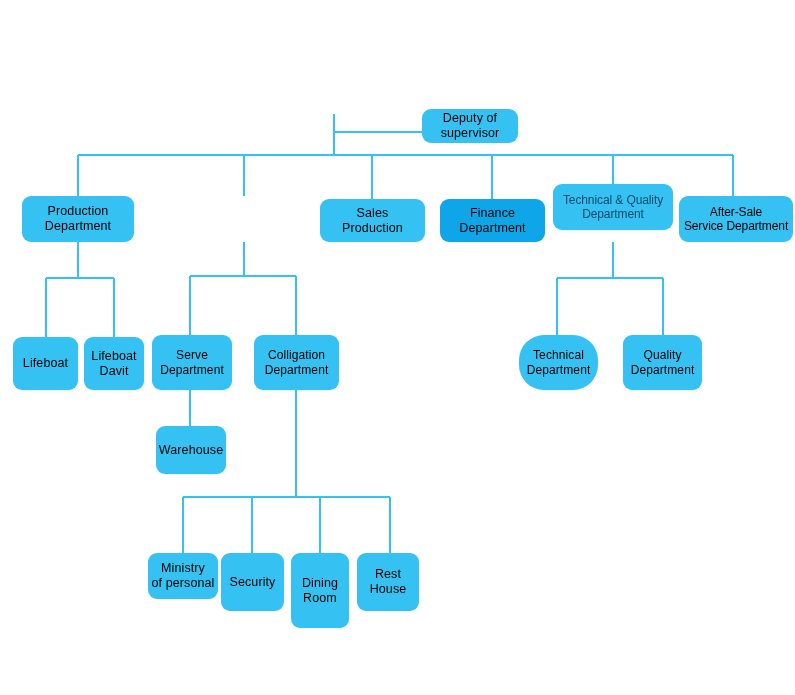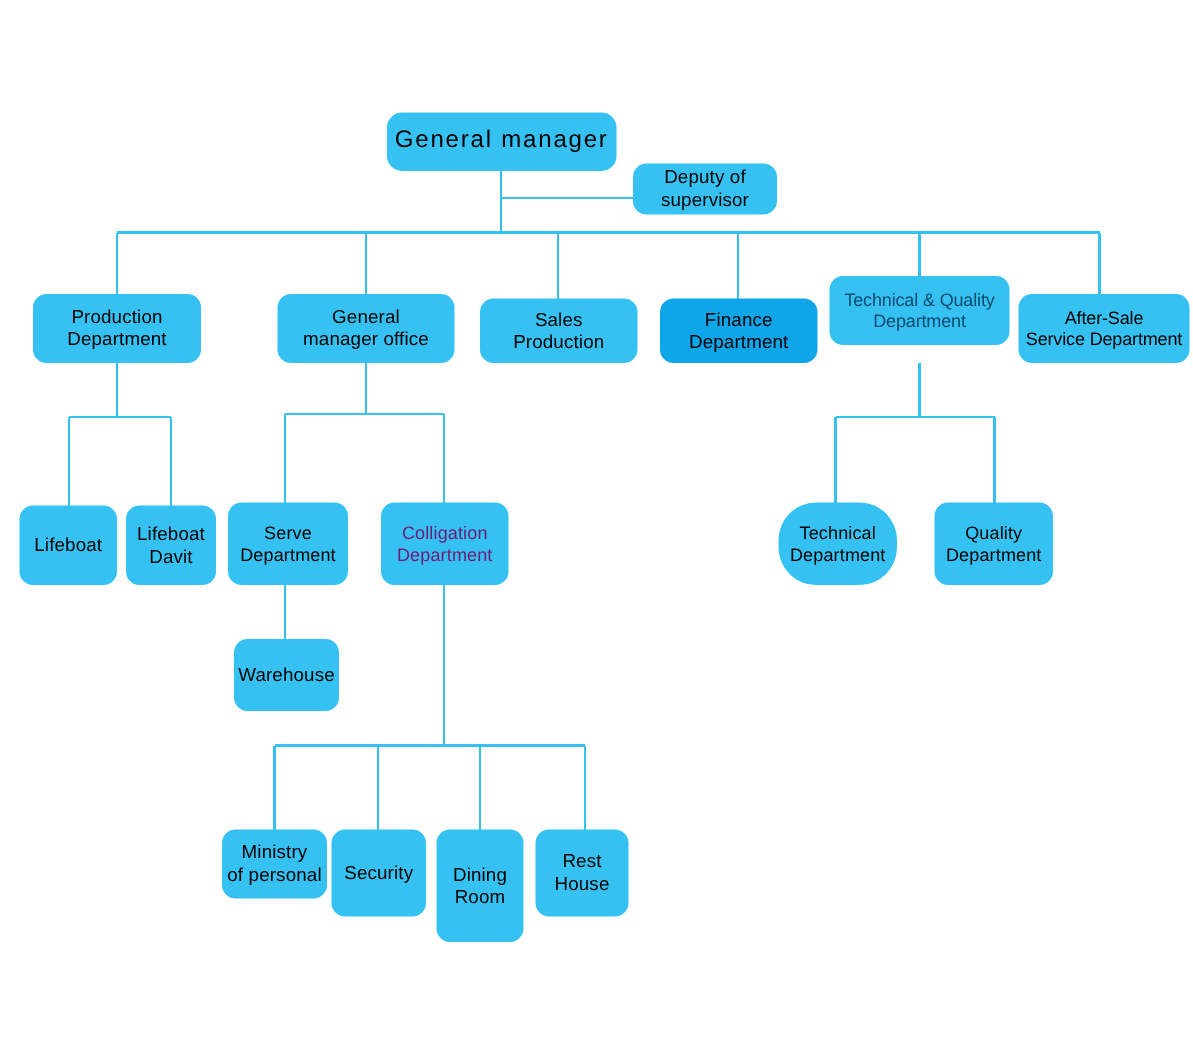--- a/index.html
+++ b/index.html
@@ -90,34 +90,27 @@
       <polyline points="557,278 557,335" fill="none" stroke="#35C1F1" stroke-width="1.6" shape-rendering="crispEdges"></polyline>
       <polyline points="663,278 663,335" fill="none" stroke="#35C1F1" stroke-width="1.6" shape-rendering="crispEdges"></polyline>
       <polyline points="190,390 190,426" fill="none" stroke="#35C1F1" stroke-width="1.6" shape-rendering="crispEdges"></polyline>
       <polyline points="296,390 296,497" fill="none" stroke="#35C1F1" stroke-width="1.6" shape-rendering="crispEdges"></polyline>
       <polyline points="183,497 390,497" fill="none" stroke="#35C1F1" stroke-width="1.6" shape-rendering="crispEdges"></polyline>
       <polyline points="183,497 183,553" fill="none" stroke="#35C1F1" stroke-width="1.6" shape-rendering="crispEdges"></polyline>
       <polyline points="252,497 252,553" fill="none" stroke="#35C1F1" stroke-width="1.6" shape-rendering="crispEdges"></polyline>
       <polyline points="320,497 320,553" fill="none" stroke="#35C1F1" stroke-width="1.6" shape-rendering="crispEdges"></polyline>
       <polyline points="390,497 390,553" fill="none" stroke="#35C1F1" stroke-width="1.6" shape-rendering="crispEdges"></polyline>
     </svg>
-<div class="node-box root" style="left: 258px; top: 75px; width: 153px; height: 39px; background: rgb(53, 193, 241); color: rgb(0, 0, 0);">
-      <span class="node-label">General manager</span>
-    </div>
     <div class="node-box" style="left: 422px; top: 109px; width: 96px; height: 34px; background: rgb(53, 193, 241); color: rgb(0, 0, 0);">
       <span class="node-label">Deputy of
 supervisor</span>
     </div>
     <div class="node-box" style="left: 22px; top: 196px; width: 112px; height: 46px; background: rgb(53, 193, 241); color: rgb(0, 0, 0);">
       <span class="node-label">Production
 Department</span>
-    </div>
-    <div class="node-box" style="left: 185px; top: 196px; width: 118px; height: 46px; background: rgb(53, 193, 241); color: rgb(0, 0, 0);">
-      <span class="node-label">General
-manager office</span>
     </div>
     <div class="node-box" style="left: 320px; top: 199px; width: 105px; height: 43px; background: rgb(53, 193, 241); color: rgb(0, 0, 0);">
       <span class="node-label">Sales
 Production</span>
     </div>
     <div class="node-box" style="left: 440px; top: 199px; width: 105px; height: 43px; background: #0ea5e9; color: rgb(0, 0, 0);">
       <span class="node-label">Finance
 Department</span>
     </div>
     <div class="node-box tight-label" style="left: 553px; top: 184px; width: 120px; height: 46px; background: rgb(53, 193, 241); color: #0c4a6e;">
@@ -132,21 +125,21 @@
       <span class="node-label">Lifeboat</span>
     </div>
     <div class="node-box" style="left: 84px; top: 337px; width: 60px; height: 53px; background: rgb(53, 193, 241); color: rgb(0, 0, 0);">
       <span class="node-label">Lifeboat
 Davit</span>
     </div>
     <div class="node-box wide-label" style="left: 152px; top: 335px; width: 80px; height: 55px; background: rgb(53, 193, 241); color: rgb(0, 0, 0);">
       <span class="node-label">Serve
 Department</span>
     </div>
-    <div class="node-box wide-label" style="left: 254px; top: 335px; width: 85px; height: 55px; background: rgb(53, 193, 241); color: #701a75;">
+    <div class="node-box wide-label" style="left: 254px; top: 335px; width: 85px; height: 55px; background: rgb(53, 193, 241); color: #000000;">
       <span class="node-label">Colligation
 Department</span>
     </div>
     <div class="node-box wide-label" style="left: 519px; top: 335px; width: 79px; height: 55px; background: rgb(53, 193, 241); color: rgb(0, 0, 0); border-radius: 25px;">
       <span class="node-label">Technical
 Department</span>
     </div>
     <div class="node-box wide-label" style="left: 623px; top: 335px; width: 79px; height: 55px; background: rgb(53, 193, 241); color: rgb(0, 0, 0);">
       <span class="node-label">Quality
 Department</span>

